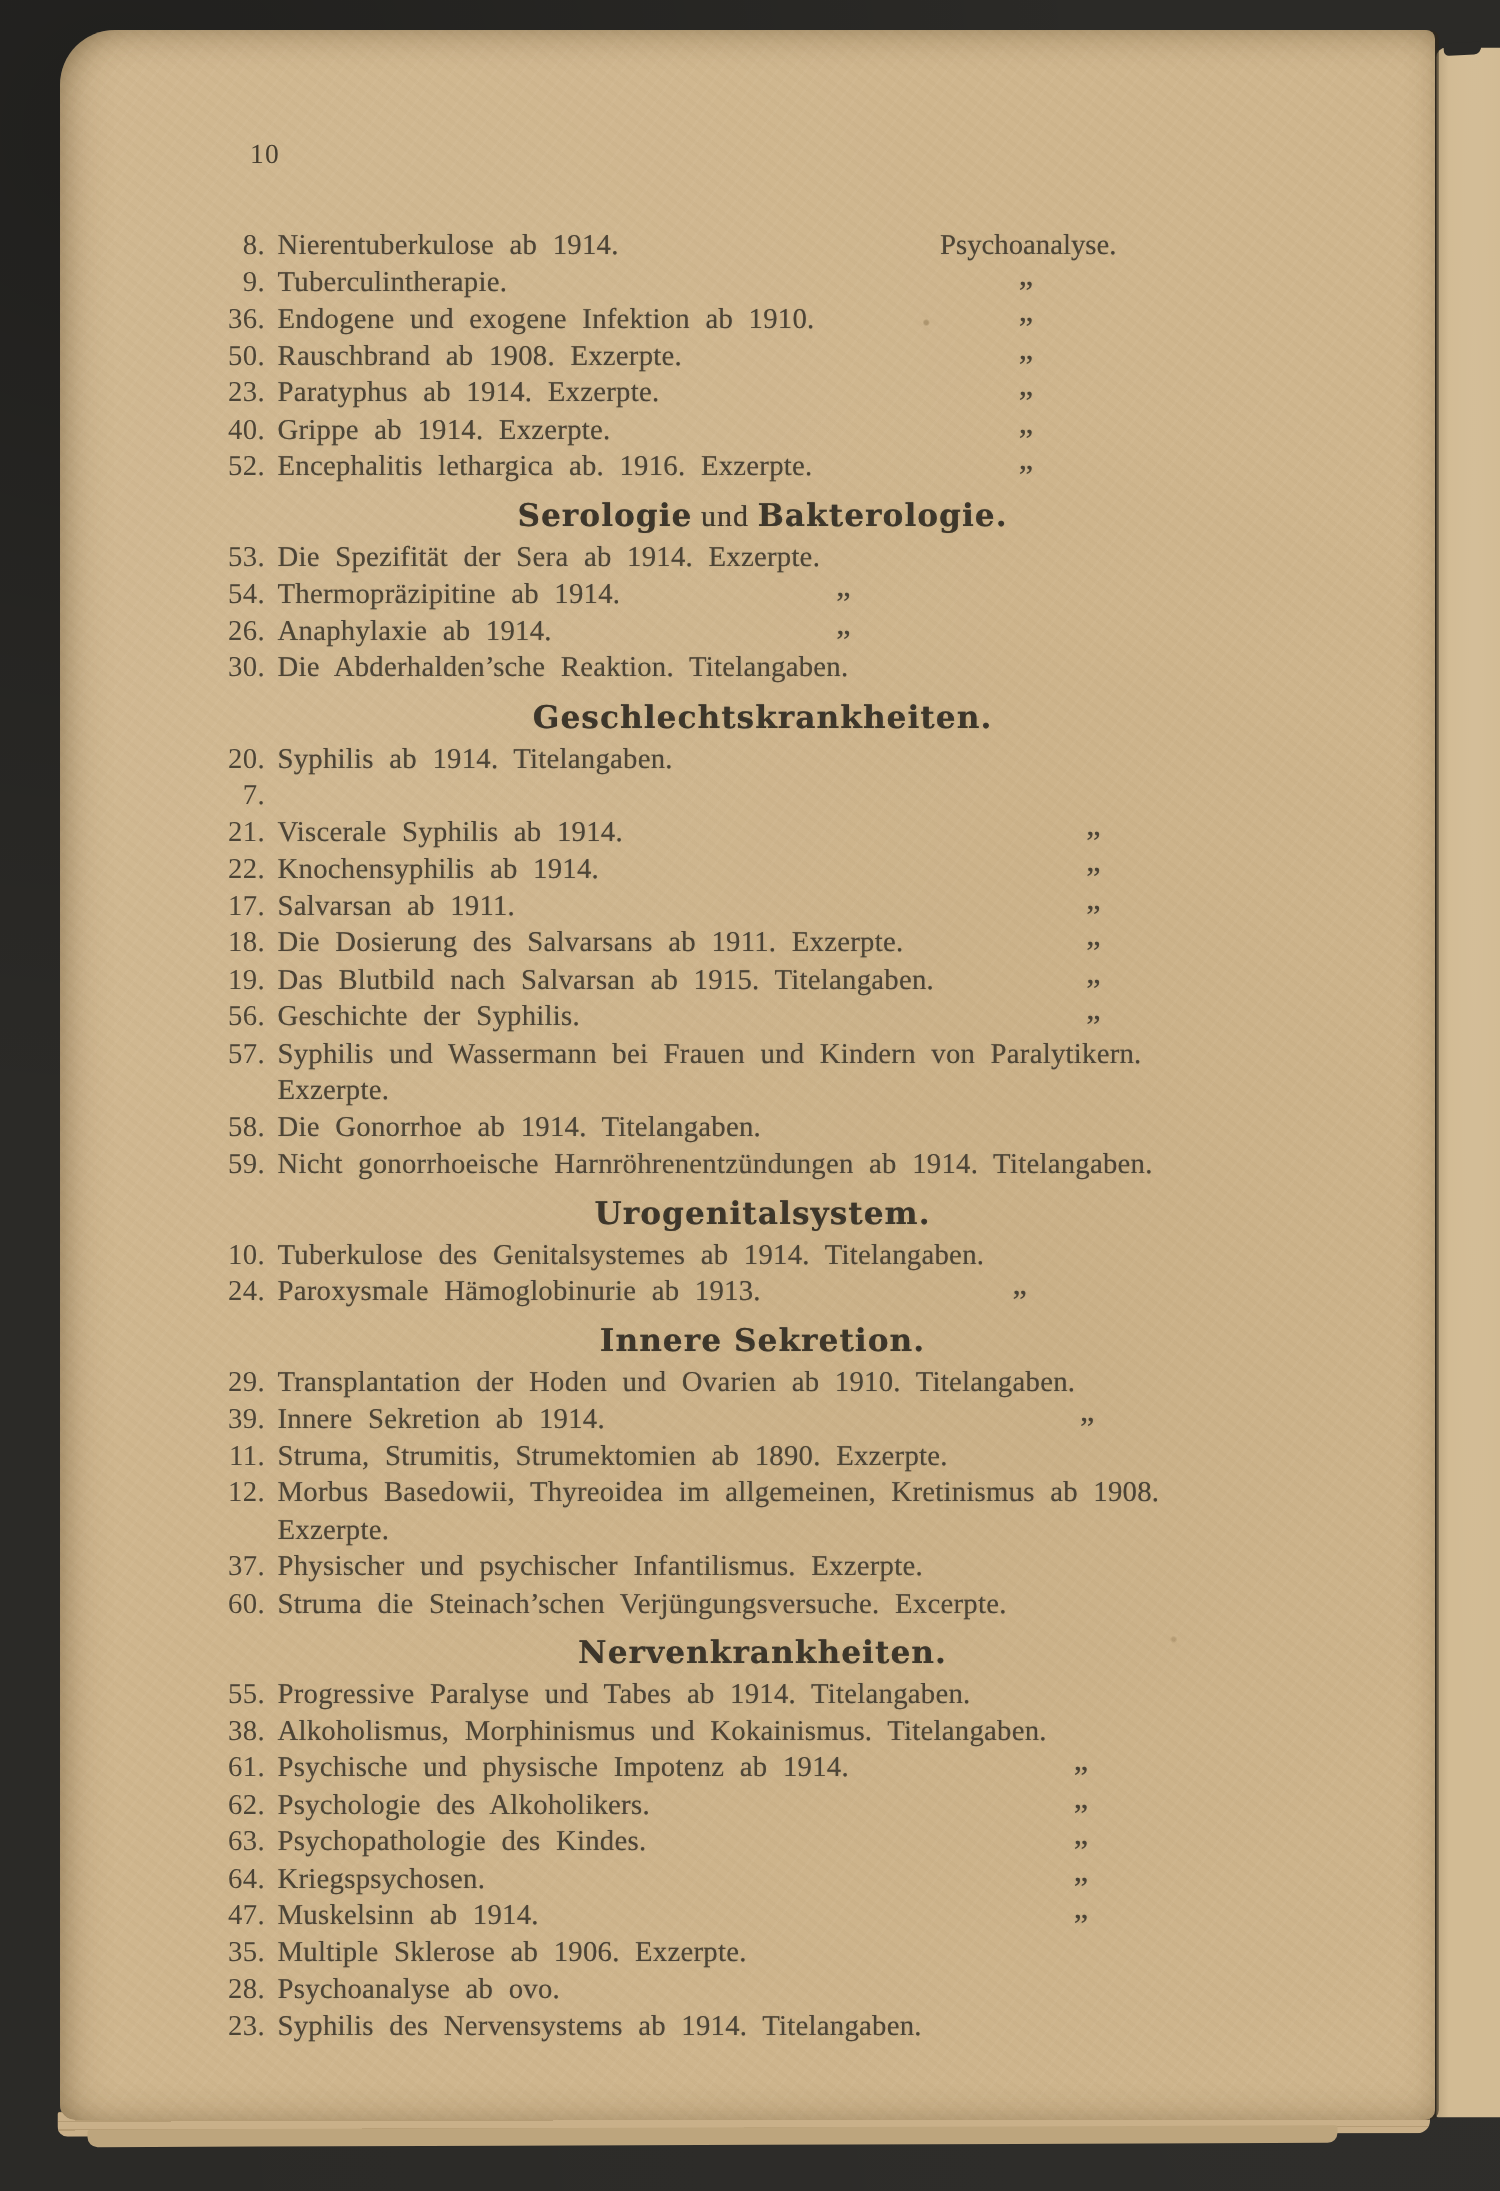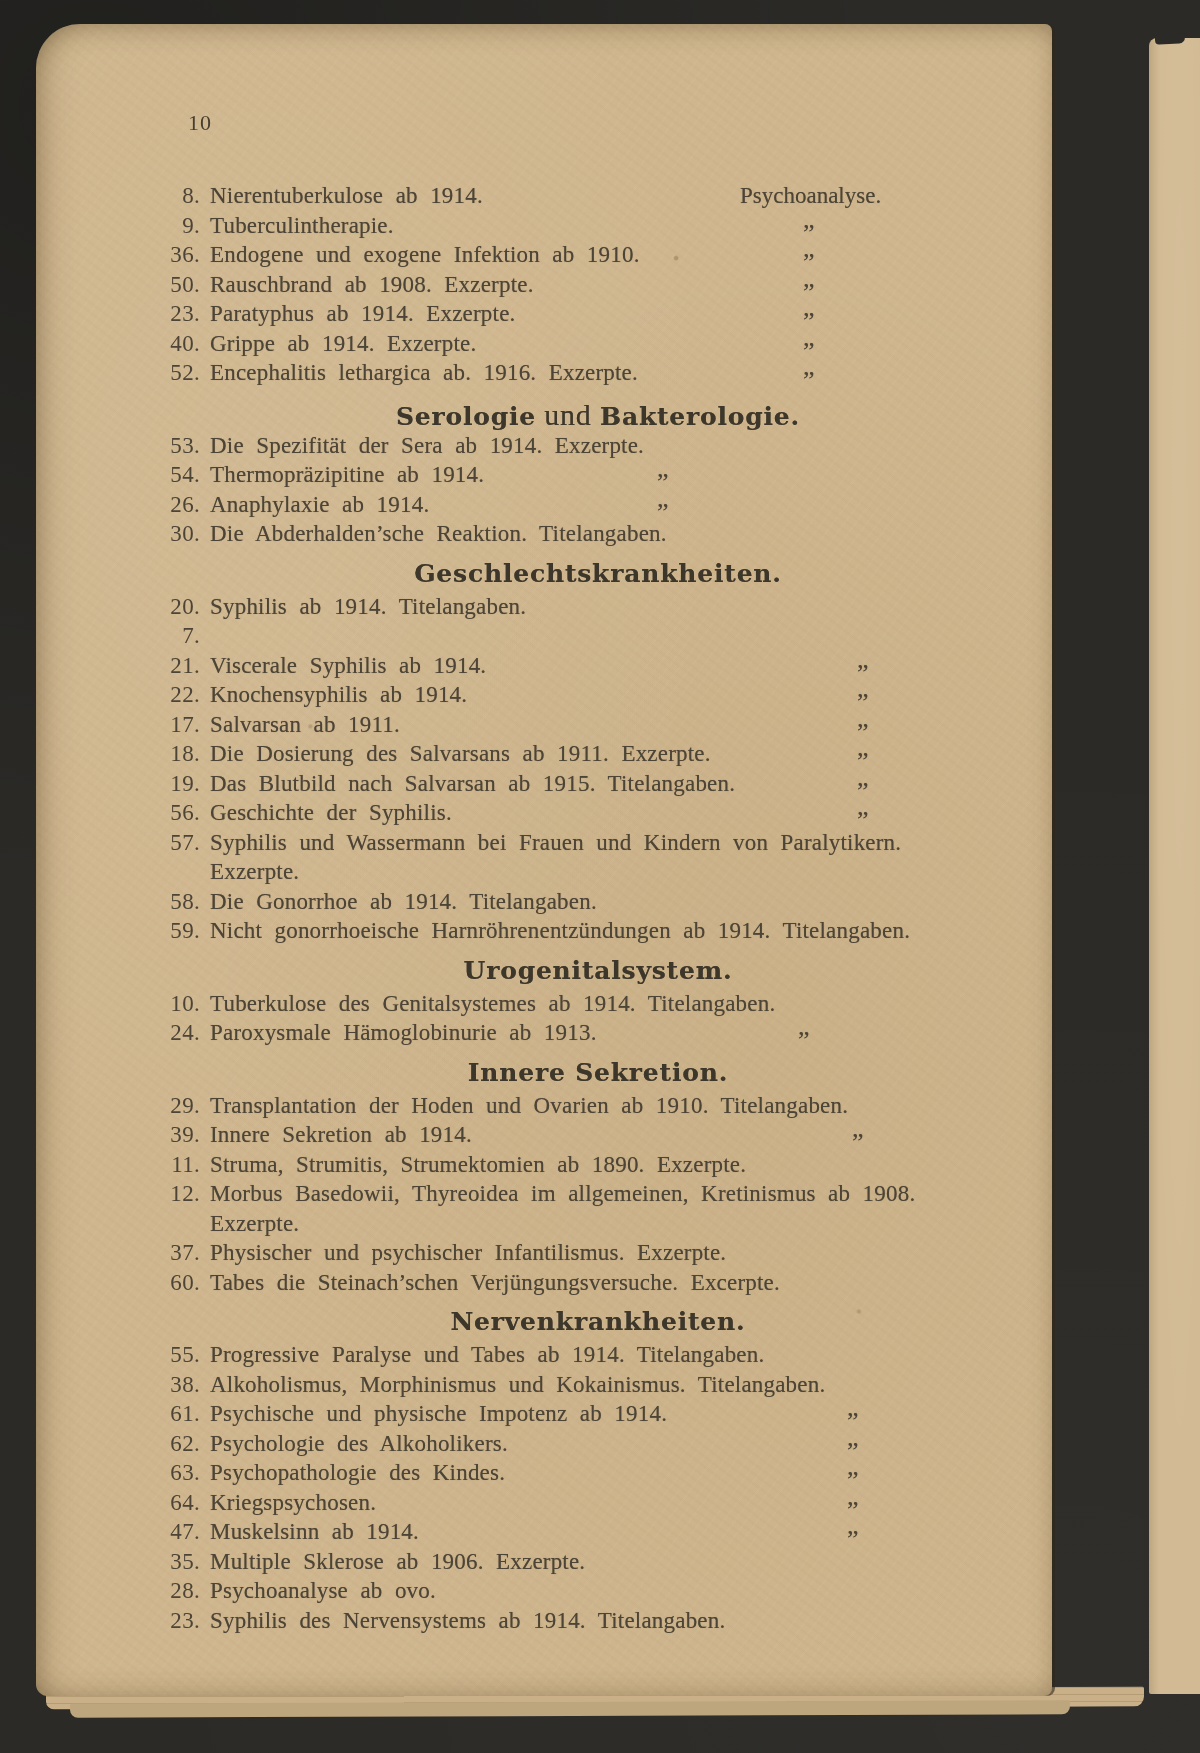--- a/index.html
+++ b/index.html
@@ -32,21 +32,21 @@
       radial-gradient(ellipse at 60% 30%, rgba(255,255,255,.05), transparent 60%),
       #d2bb94;
     border-radius:8px 0 0 2px;
   }
   .next-page::before{
     content:"";position:absolute;left:6px;top:-4px;width:30px;height:10px;
     background:#2b2a27;transform:rotate(-3deg);border-radius:0 0 6px 4px;
   }
   
   .page{
-    position:absolute;left:36px;top:24px;width:1016px;height:1672px;
+    position:absolute;left:48px;top:24px;width:1100px;height:1672px;
     background:
       radial-gradient(ellipse at 22% 28%, rgba(255,255,255,.05), transparent 45%),
       radial-gradient(ellipse at 72% 62%, rgba(120,90,40,.06), transparent 55%),
       radial-gradient(circle at 63% 14%, rgba(110,85,45,.35) 0 1.5px, transparent 3px),
       radial-gradient(circle at 27% 42%, rgba(110,85,45,.28) 0 1.2px, transparent 3px),
       radial-gradient(circle at 81% 77%, rgba(110,85,45,.25) 0 1.2px, transparent 3px),
       repeating-linear-gradient(37deg, rgba(125,100,60,.030) 0 3px, transparent 3px 8px),
       repeating-linear-gradient(127deg, rgba(255,250,235,.030) 0 2px, transparent 2px 9px),
       #cfb68e;
     border-radius:44px 7px 8px 12px;
@@ -71,21 +71,21 @@
     text-shadow:0 0 .7px rgba(74,64,46,.55);
   }
   .row .note{position:absolute;top:0;word-spacing:.2em;text-shadow:0 0 .7px rgba(74,64,46,.5);}
   .row .note.ditto{font-size:26px;top:-8px;letter-spacing:-1px;}
   .heading{
     margin:8px 0 5px 170px;height:30px;width:784px;text-align:center;
     font-family:"DejaVu Serif", serif;font-weight:bold;font-size:25px;
     letter-spacing:.8px;color:#3d362a;white-space:nowrap;
     text-shadow:0 0 .6px rgba(61,54,42,.6);
   }
-  .heading .light{font-weight:normal;font-family:"Liberation Serif", serif;font-size:30px;}
+  .heading .light{font-weight:normal;font-family:"Liberation Serif", serif;font-size:24px;}
 </style>
 </head>
 <body>
 
 <div class="under-page-a"></div>
 <div class="under-page-b"></div>
 <div class="next-page"></div>
 
 <div class="page">
   <div class="folio">10</div>
@@ -227,21 +227,21 @@
       </div>
       <div class="row">
         <span class="txt">Exzerpte.</span>
       </div>
       <div class="row">
         <span class="num">37.</span>
         <span class="txt">Physischer und psychischer Infantilismus. Exzerpte.</span>
       </div>
       <div class="row">
         <span class="num">60.</span>
-        <span class="txt">Tabes die Steinach’schen Verjüngungsversuche. Excerpte.</span>
+        <span class="txt">Struma die Steinach’schen Verjüngungsversuche. Excerpte.</span>
       </div>
       <div class="heading">Nervenkrankheiten.</div>
       <div class="row">
         <span class="num">55.</span>
         <span class="txt">Progressive Paralyse und Tabes ab 1914. Titelangaben.</span>
       </div>
       <div class="row">
         <span class="num">38.</span>
         <span class="txt">Alkoholismus, Morphinismus und Kokainismus. Titelangaben.</span>
       </div>

